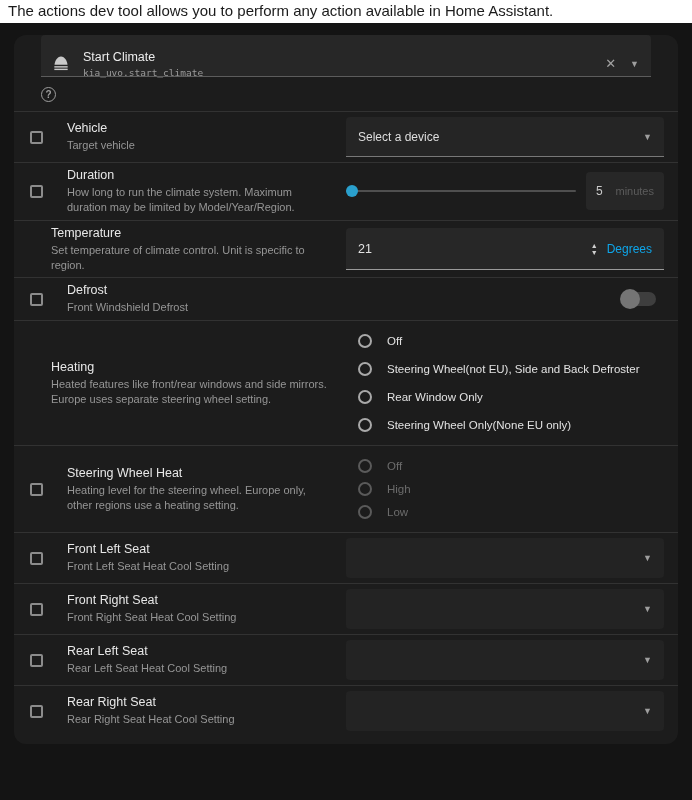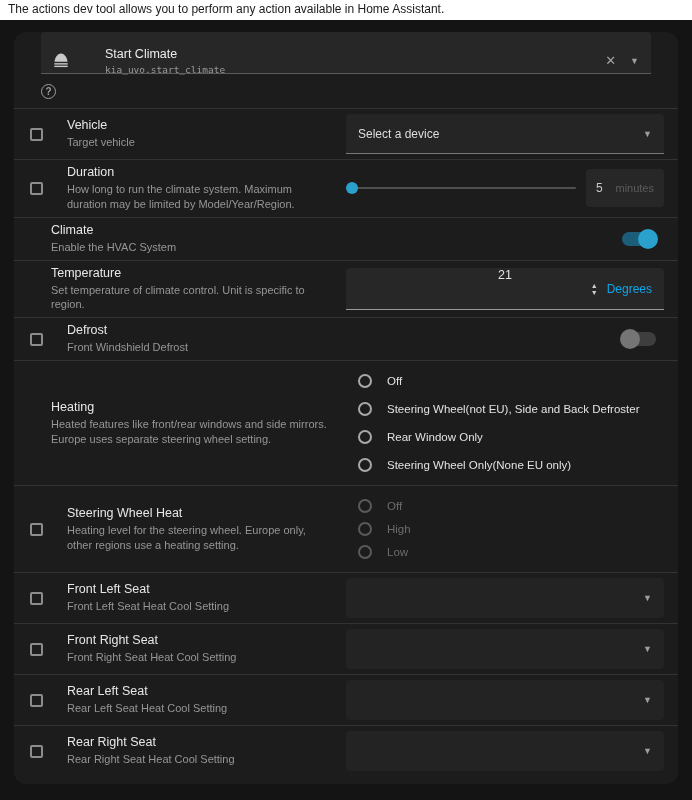--- a/index.html
+++ b/index.html
@@ -6,41 +6,40 @@
   html,body { width:692px; height:800px; }
   body {
     background: var(--page-bg, #141414);
     font-family: "Liberation Sans", sans-serif;
     overflow:hidden;
   }
   
   .intro-bar {
     background:#ffffff;
     color:#1b1b1b;
-    font-size:12px;
+    font-size:15px;
     padding:2px 8px 4px 8px;
   }
   
   .card {
     margin:8px 14px 0 14px;
     background: var(--card-bg, #1c1c1c);
     border-radius:12px;
     padding-bottom:8px;
   }
   
   .picker {
     margin:12px 27px 0 27px;
     background:#272727;
     border-radius:4px 4px 0 0;
     border-bottom:1px solid #5c5c5c;
     display:flex;
     align-items:center;
     height:42px;
     padding:16px 12px 0 8px;
-    gap:22px;
   }
   .picker-icon { width:24px; height:24px; margin-right:10px; flex-shrink:0; display:flex; align-items:center; justify-content:center; }
   .picker-text { display:flex; flex-direction:column; justify-content:center; }
   .picker-title { font-size:12.5px; color:#ececec; }
   .picker-service { font-family:"DejaVu Sans Mono", monospace; font-size:9.5px; color:#9a9a9a; margin-top:3px; }
   .picker-actions { margin-left:auto; display:flex; align-items:center; gap:14px; }
   .clear-btn { color:#a2a2a2; font-size:13px; cursor:pointer; }
   .caret { color:#9e9e9e; font-size:9px; }
   
   .desc-row {
@@ -119,21 +118,21 @@
   .toggle.off { background:#3e3e3e; }
   .toggle.off .knob { left:-2px; background:#757575; }
   
   .temp-box {
     height:42px;
     background:#272727;
     border-bottom:1px solid #9a9a9a;
     border-radius:4px 4px 0 0;
     display:flex; align-items:center;
     padding:0 12px;
-    font-size:12.5px; color:#e2e2e2;flex-direction:column;
+    font-size:12.5px; color:#e2e2e2;
   }
   .temp-right { margin-left:auto; display:flex; align-items:center; gap:9px; }
   .stepper { display:flex; flex-direction:column; align-items:center; cursor:pointer; }
   .stepper span { font-size:7px; color:#cfcfcf; line-height:1.0; }
   .unit-deg { font-size:12px; color:#0ea5e9; }
   
   .radio-list { display:flex; flex-direction:column; padding:8px 0 8px 12px; }
   .radio-list.wide { gap:14px; }
   .radio-list.tight { gap:9px; }
   .radio { display:flex; align-items:center; gap:15px; cursor:pointer; }
@@ -202,33 +201,20 @@
           <div class="thumb"></div>
         </div>
         <div class="num-box">
           <span>5</span>
           <span class="unit">minutes</span>
         </div>
       </div>
     </div>
   </div>
 
-  <div class="row">
-    <div class="row-left no-check">
-      <span class="row-text">
-        <span class="title">Climate</span>
-        <span class="subtitle">Enable the HVAC System</span>
-      </span>
-    </div>
-    <div class="row-right end">
-      <div class="toggle on">
-        <div class="knob"></div>
-      </div>
-    </div>
-  </div>
 
   <div class="row">
     <div class="row-left no-check">
       <span class="row-text">
         <span class="title">Temperature</span>
         <span class="subtitle">Set temperature of climate control. Unit is specific to region.</span>
       </span>
     </div>
     <div class="row-right">
       <div class="temp-box">

